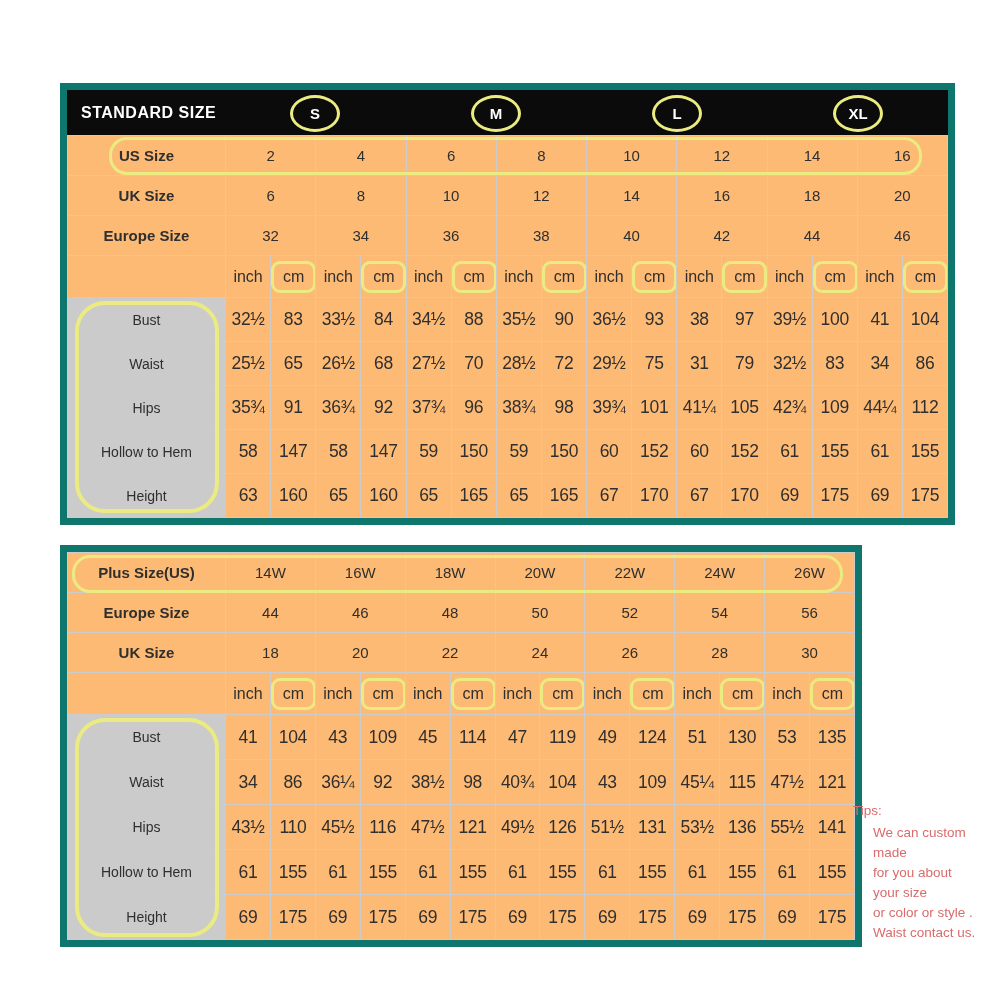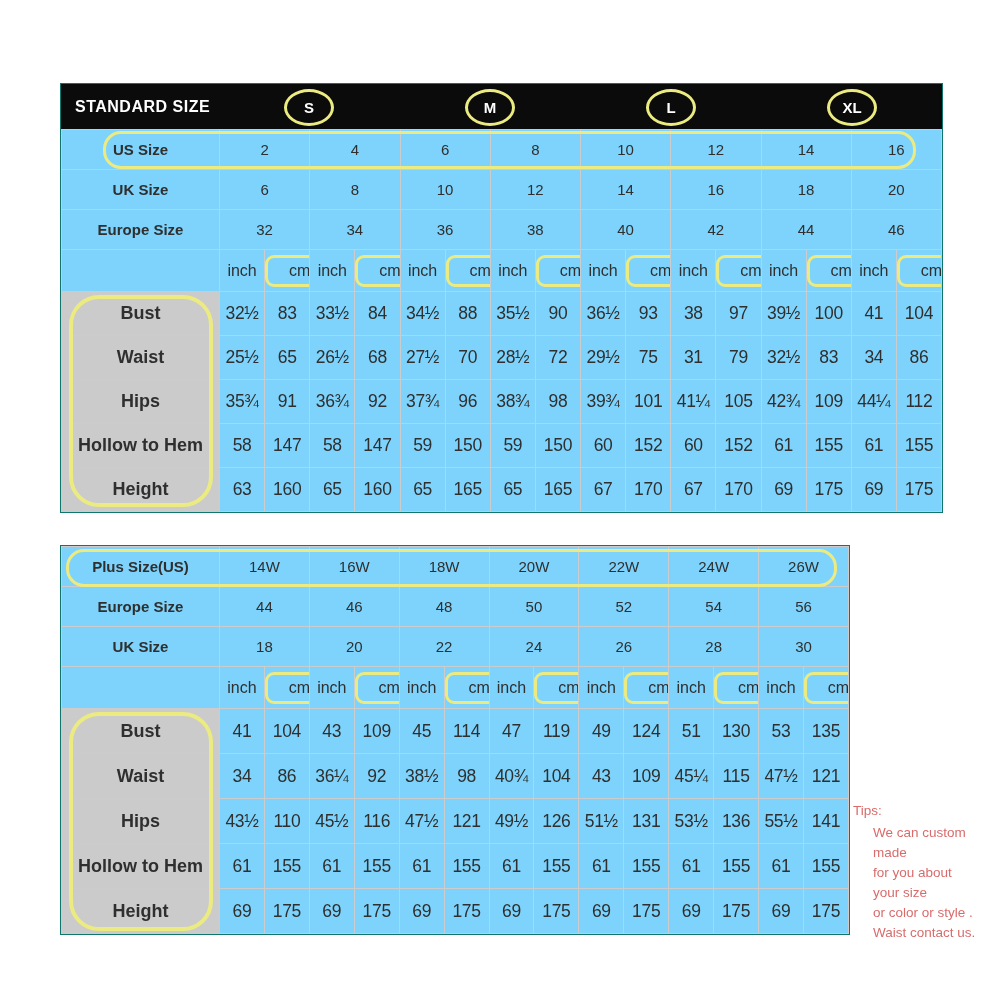--- a/index.html
+++ b/index.html
@@ -8,21 +8,21 @@
     --ink:#2f2f2f;
     --graybg:#cbcbcb;
     --tipred:#d96b6b;
   }
   html,body{margin:0;padding:0;}
   body{
     width:1000px;height:1000px;position:relative;background:#ffffff;
     font-family:"Liberation Sans","DejaVu Sans",sans-serif;color:var(--ink);
     overflow:hidden;
   }
-  .tablewrap{position:absolute;border:1px solid #0f766e;background:#7dd3fc;}
+  .tablewrap{position:absolute;border:7px solid #0f766e;background:#fdba74;}
   #std-table{left:60px;top:83px;width:881px;}
   #plus-table{left:60px;top:545px;width:788px;}
 
   .headerbar{position:relative;height:45px;background:#0b0b0b;color:#fff;}
   .headerbar .title{
     position:absolute;left:14px;top:0;line-height:45px;
     font-weight:bold;font-size:16px;letter-spacing:.5px;
   }
   .size-badge{
     position:absolute;top:5px;width:44px;height:31px;
@@ -31,27 +31,27 @@
   }
   .badge-s{left:223px}.badge-m{left:404px}.badge-l{left:585px}.badge-xl{left:766px}
 
   table{width:100%;border-collapse:collapse;table-layout:fixed;}
   td,th{border:1px solid var(--grid);text-align:center;padding:0;font-weight:normal;overflow:hidden;}
   .size-row{height:40px;}
   .size-row th{font-weight:bold;font-size:15px;}
   .size-row td{font-size:15px;}
   .unit-row{height:42px;}
   .unit-row td{font-size:16px;text-align:center;}
-  .measure-row th{background:var(--graybg);font-weight:bold;font-size:18px;}
+  .measure-row th{background:var(--graybg);font-weight:normal;font-size:14px;}
   .measure-row td{font-size:17.5px;letter-spacing:-0.3px;}
   #std-table .measure-row{height:44px;}
   #plus-table .measure-row{height:45px;}
 
   .cm-box{
-    display:inline-block;min-width:31px;padding:4px 16px;
+    display:inline-block;min-width:31px;padding:4px 4px;
     border:3px solid var(--yl);border-radius:9px;
   }
 
   .overlay{position:absolute;border:3px solid var(--yl);pointer-events:none;}
   #std-table .row-highlight{left:42px;top:47px;width:807px;height:32px;border-radius:18px;}
   #std-table .labels-highlight{left:8px;top:211px;width:136px;height:204px;border-radius:30px;border-width:4px;}
   #plus-table .row-highlight{left:5px;top:3px;width:765px;height:32px;border-radius:18px;}
   #plus-table .labels-highlight{left:8px;top:166px;width:136px;height:211px;border-radius:30px;border-width:4px;}
 
   .tips{

